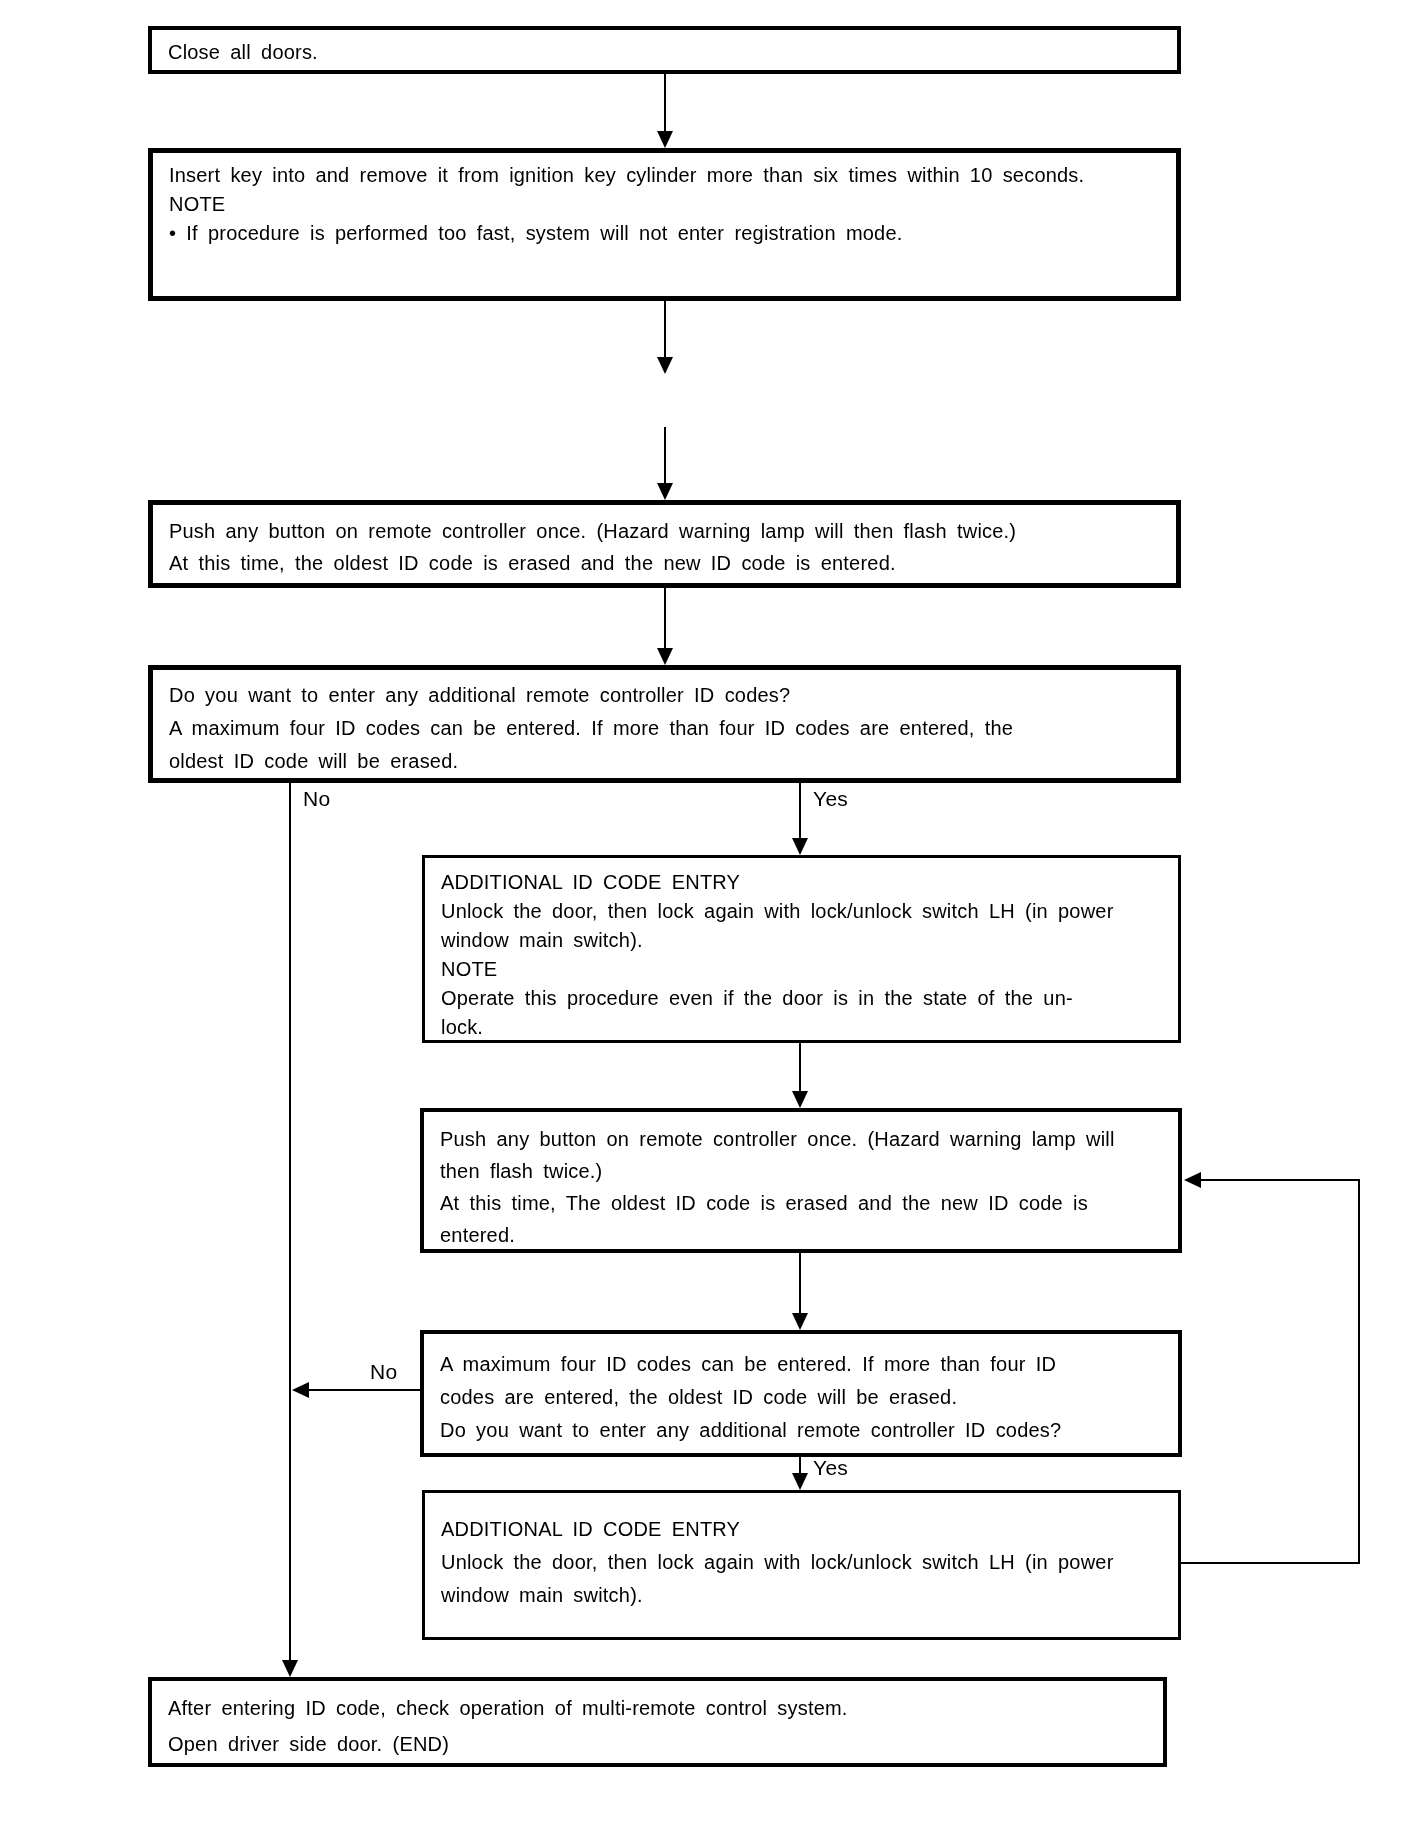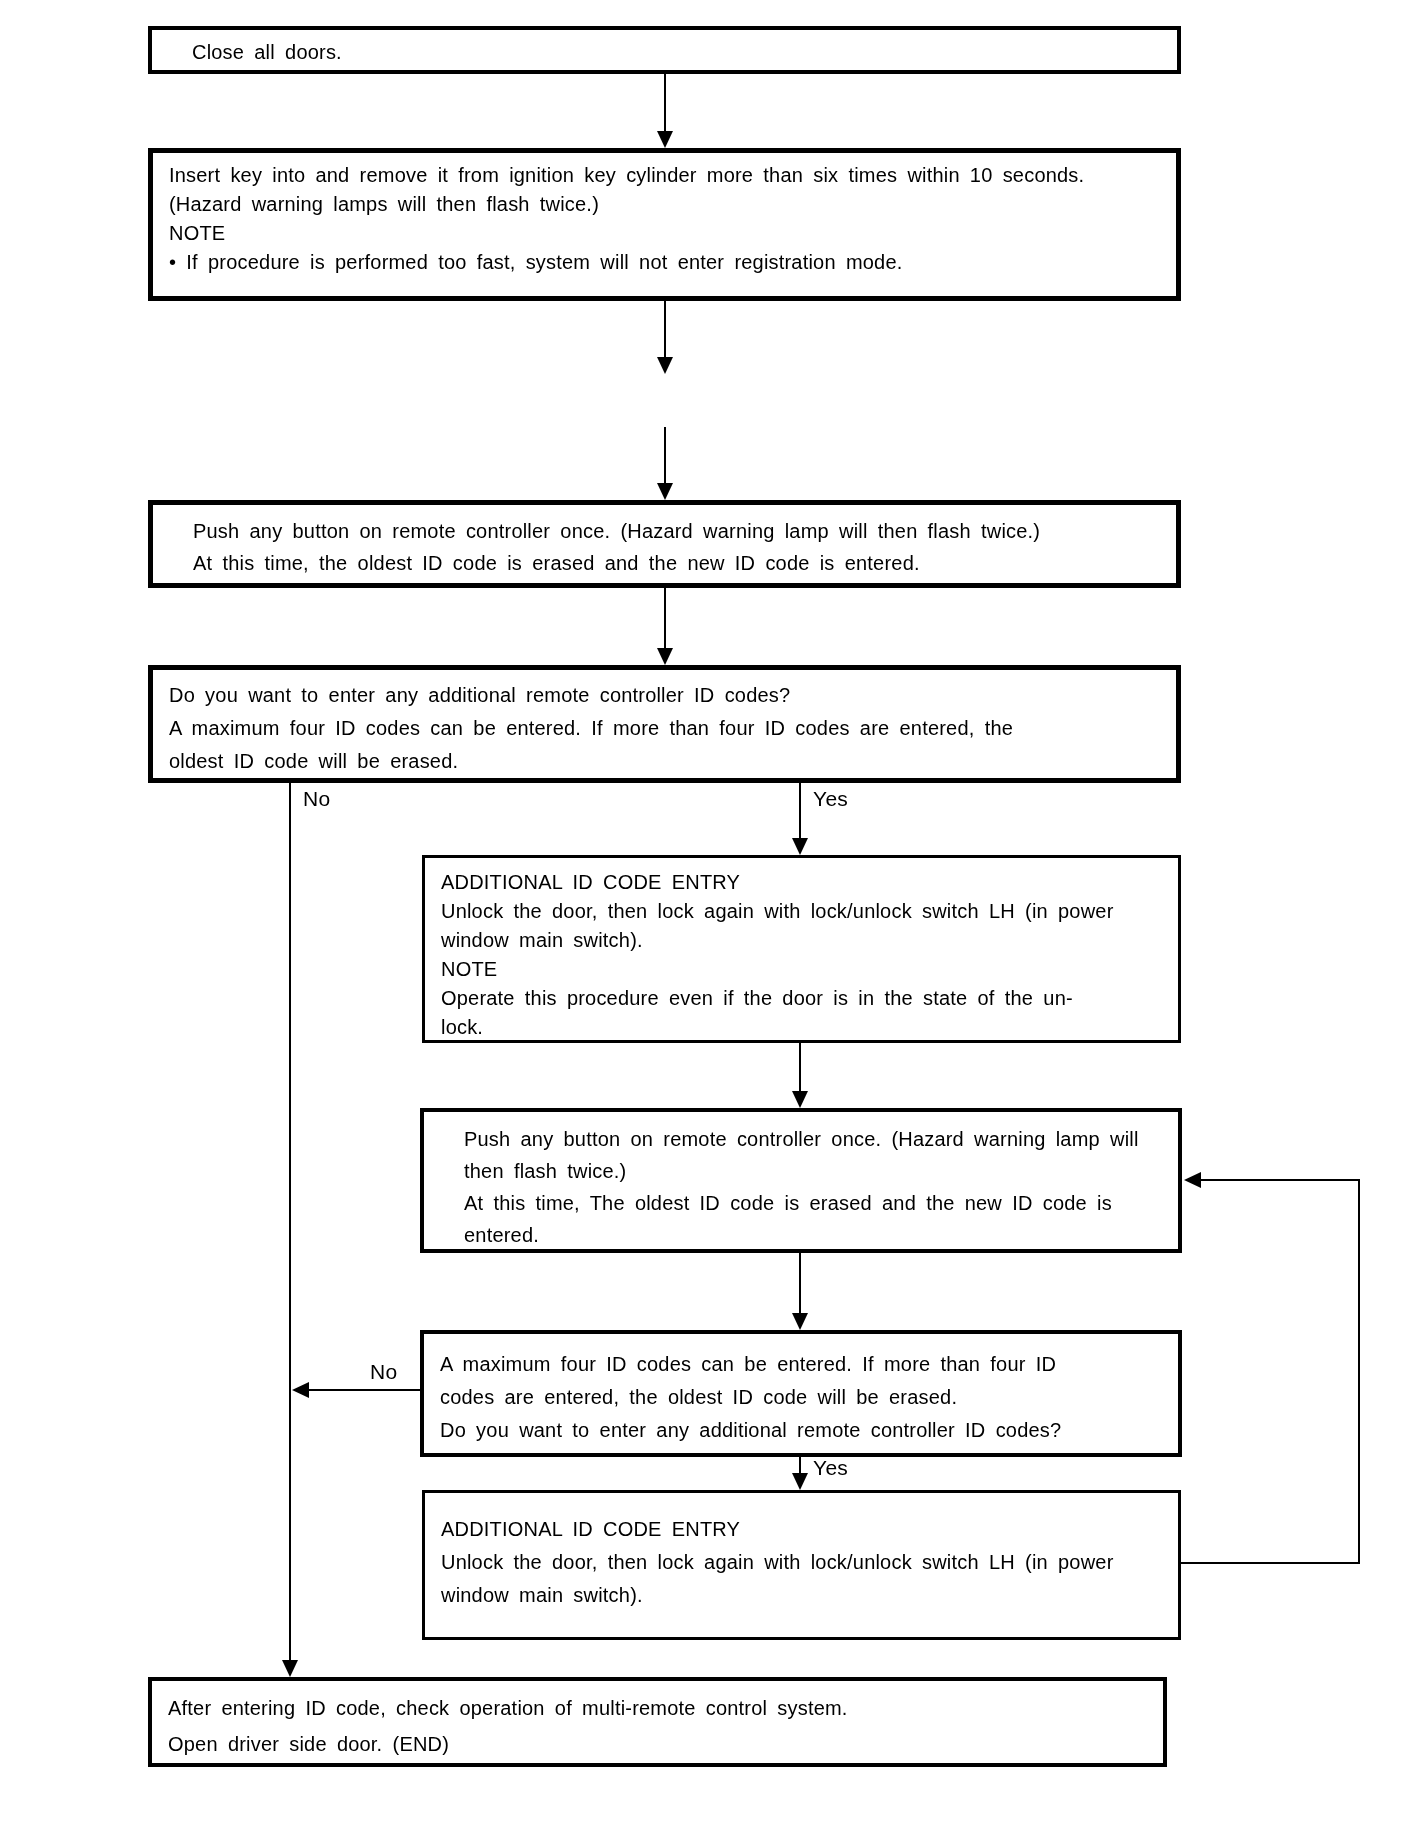--- a/index.html
+++ b/index.html
@@ -21,21 +21,21 @@
   .box.thick{border-width:5px;}
   .box.med{border-width:4px;}
   .ln{
     font-size:20px;
     line-height:29px;
     white-space:nowrap;
     word-spacing:0.22em;
     letter-spacing:0.2px;
   }
   .ln.bold{font-weight:400;}
-  .lh32 .ln{line-height:32px;margin-left:24px;}
+  .lh32 .ln{line-height:32px;}
   .lh33 .ln{line-height:33px;}
   .lh36 .ln{line-height:36px;}
   .vline{position:absolute;width:2px;background:#000;}
   .hline{position:absolute;height:2px;background:#000;}
   .arrow-down{
     position:absolute;width:0;height:0;
     border-left:8px solid transparent;
     border-right:8px solid transparent;
     border-top:17px solid #000;
   }
@@ -66,21 +66,20 @@
 
   <div class="box med lh32" style="left:148px;top:26px;width:1033px;height:48px;padding-top:6px;">
     <div class="ln">Close all doors.</div>
   </div>
 
   <div class="vline" style="left:664px;top:74px;height:58px;"></div>
   <div class="arrow-down" style="left:657px;top:131px;"></div>
 
   <div class="box thick" style="left:148px;top:148px;width:1033px;height:153px;">
     <div class="ln">Insert key into and remove it from ignition key cylinder more than six times within 10 seconds.</div>
-    <div class="ln">(Hazard warning lamps will then flash twice.)</div>
     <div class="ln bold">NOTE</div>
     <div class="ln bold">• If procedure is performed too fast, system will not enter registration mode.</div>
   </div>
 
   <div class="vline" style="left:664px;top:301px;height:57px;"></div>
   <div class="arrow-down" style="left:657px;top:357px;"></div>
 
 
   <div class="vline" style="left:664px;top:427px;height:57px;"></div>
   <div class="arrow-down" style="left:657px;top:483px;"></div>

